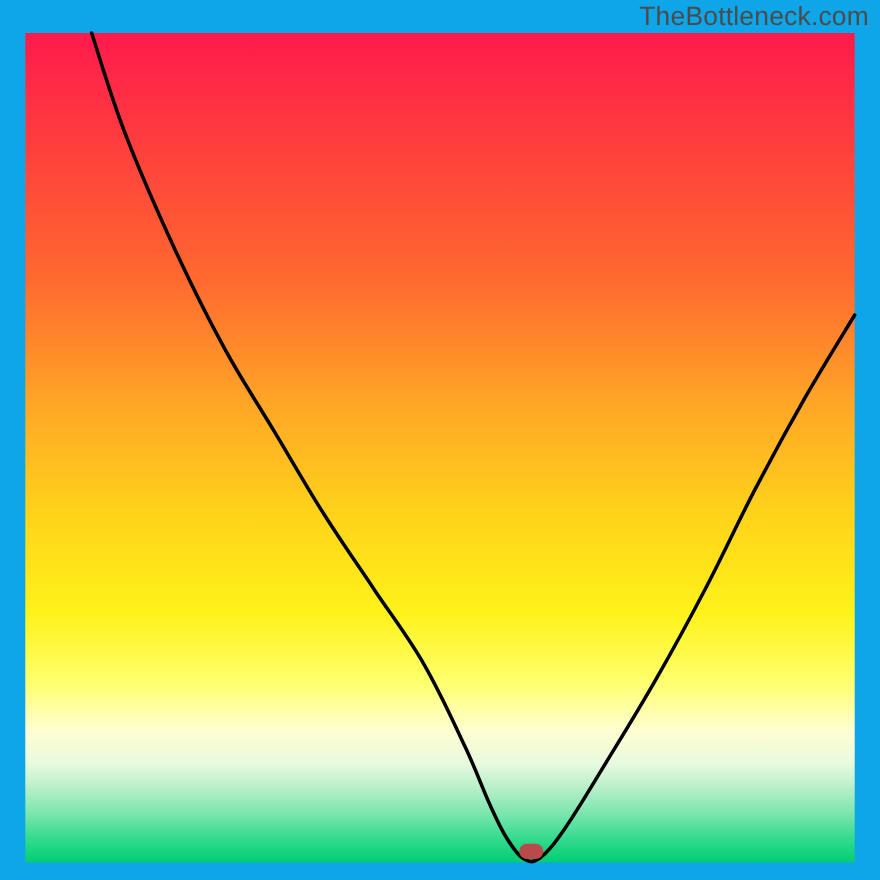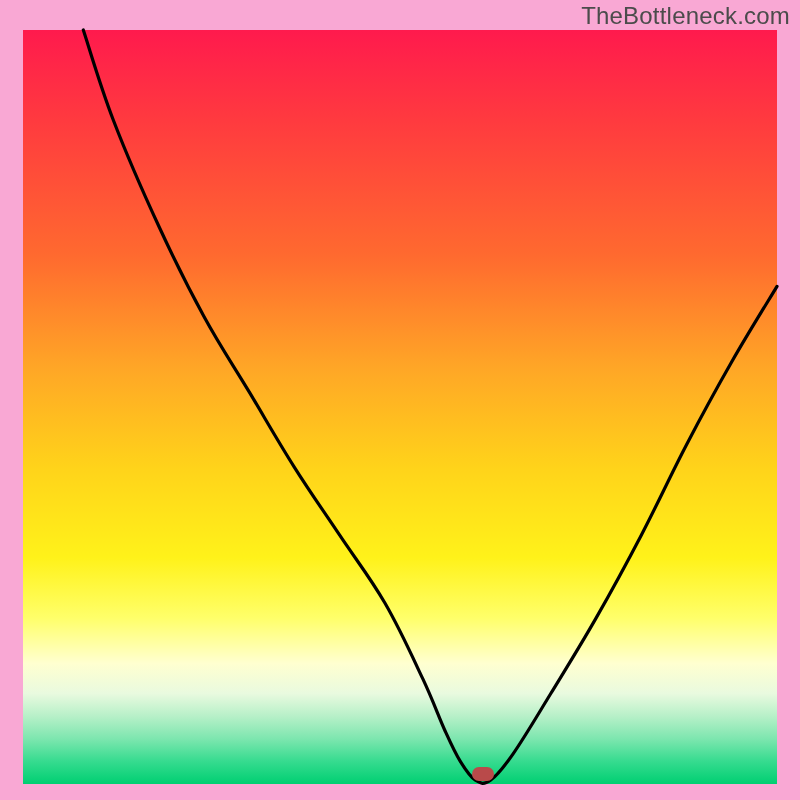--- a/index.html
+++ b/index.html
@@ -8,21 +8,21 @@
     width: 800px;
     height: 800px;
     overflow: hidden;
     background: #000;
     font-family: Arial, Helvetica, sans-serif;
   }
   .frame {
     position: relative;
     width: 800px;
     height: 800px;
-    background: #f9a8d4;
+    background: #0ea5e9;
   }
   .watermark {
     position: absolute;
     top: 2px;
     right: 10px;
     color: #4b4b4b;
     font-size: 24px;
     font-weight: 500;
     letter-spacing: 0.2px;
     font-family: Arial, Helvetica, sans-serif;

